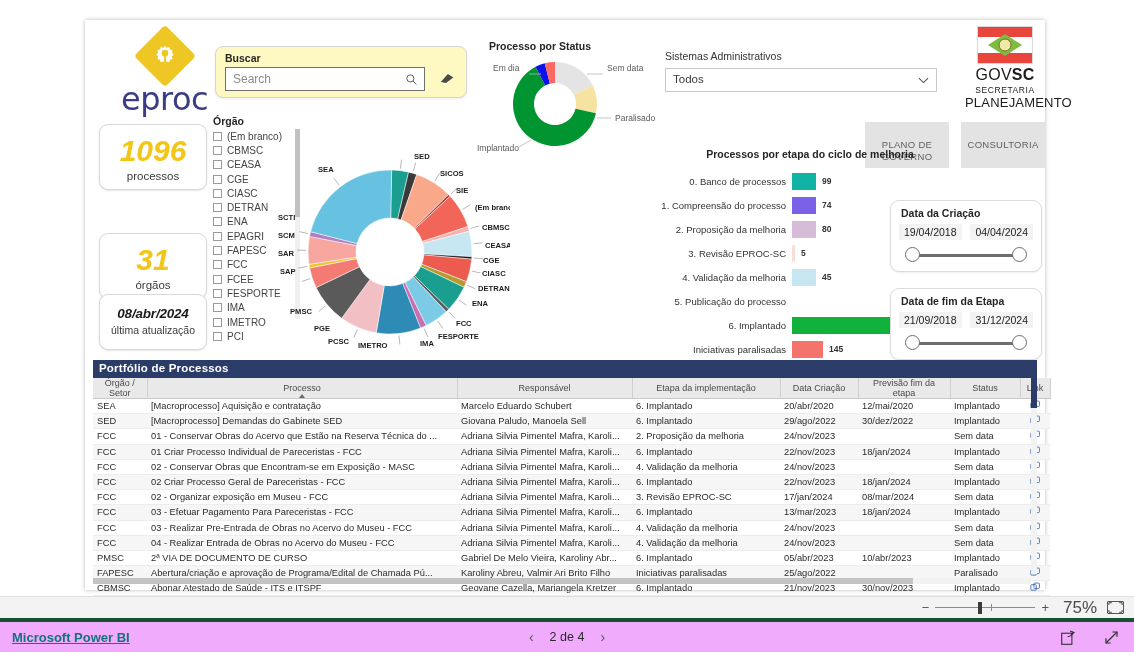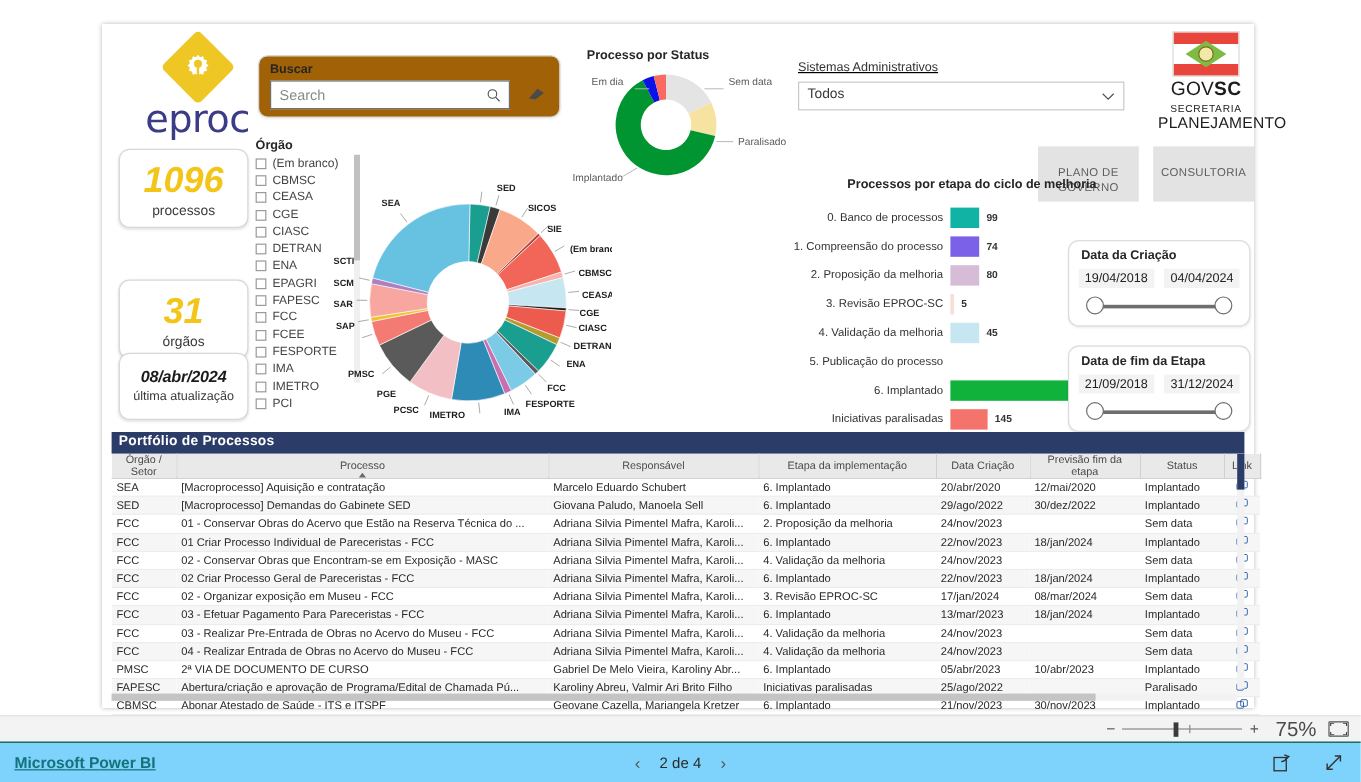--- a/index.html
+++ b/index.html
@@ -75,21 +75,21 @@
   .kpi-date {
     font-size: 13.5px; font-weight: bold; color: #1b1b1b;
     margin-top: 11px; letter-spacing: -0.2px; font-style: italic;
   }
   .kpi-sublabel { font-size: 10.5px; color: #3A3A3A; margin-top: 3px; }
 
   
   #buscar-box {
     position: absolute; left: 130px; top: 26px;
     width: 252px; height: 52px;
-    background: #a16207;
+    background: #fef9c3;
     border: 1px solid #D6D6D6;
     border-radius: 8px;
     box-shadow: 0 1px 2px rgba(0,0,0,0.08);
   }
   #buscar-label {
     position: absolute; left: 9px; top: 5px;
     font-size: 10.5px; font-weight: bold; color: #262626;
   }
   #search-field {
     position: absolute; left: 9px; top: 20px;
@@ -141,21 +141,21 @@
     position: absolute; left: 390px; top: 20px;
     width: 205px; height: 125px;
   }
   .chart-title {
     font-size: 10.5px; font-weight: bold; color: #262626;
   }
   #status-chart .chart-title { margin-left: 14px; }
 
   
   #sistemas-slicer {
-    position: absolute; left: 580px; top: 30px; width: 272px; text-decoration: underline;
+    position: absolute; left: 580px; top: 30px; width: 272px;
   }
   #sistemas-label { font-size: 10.5px; color: #333; }
   #sistemas-dd {
     position: relative;
     margin-top: 6px;
     width: 272px; height: 24px;
     border: 1px solid #C8C8C8; background: #fff;
   }
   #sistemas-value {
     position: absolute; left: 7px; top: 4px;
@@ -375,22 +375,22 @@
     width: 17px; height: 13px;
     border: 1px solid #555;
     border-radius: 1px;
     position: relative;
   }
 
   
   #footer {
     position: absolute; left: 0; right: 0; top: 618px;
     height: 34px;
-    background: #7dd3fc;
-    border-top: 1px solid #14532d;
+    background: #f0abfc;
+    border-top: 4px solid #14532d;
     display: flex; align-items: center;
   }
   #pbi-link {
     margin-left: 12px;
     font-size: 13px; font-weight: bold;
     color: #14727A;
     text-decoration: underline;
     cursor: pointer;
   }
   #pager {

